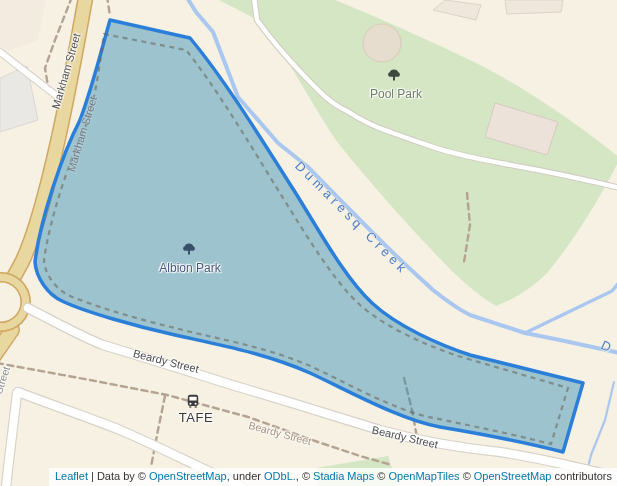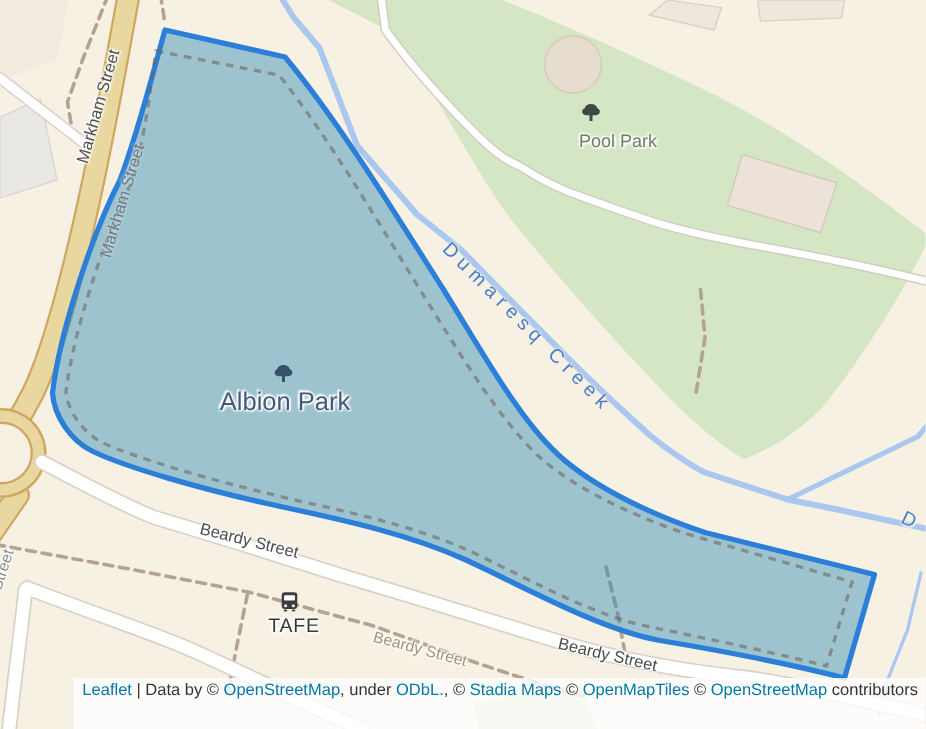--- a/index.html
+++ b/index.html
@@ -3,30 +3,30 @@
 <meta charset="utf-8">
 <style>
   html,body{margin:0;padding:0;}
   body{width:617px;height:486px;overflow:hidden;font-family:"Liberation Sans",sans-serif;}
   #map{position:relative;width:617px;height:486px;background:#f7f1e3;overflow:hidden;cursor:grab;}
   #vec{position:absolute;left:0;top:0;}
   .lbl{position:absolute;white-space:nowrap;pointer-events:none;
        text-shadow:0 0 2px #fff,0 0 2px #fff,0 0 3px #fff,1px 1px 1px #fff,-1px -1px 1px #fff;}
   .road-lbl{font-size:11px;color:#4d4d4d;}
   .park-lbl{font-size:12px;color:#6f7d62;}
-  .park-lbl-blue{font-size:17px;color:#46587a;}
+  .park-lbl-blue{font-size:12px;color:#46587a;}
   .path-lbl{font-size:11px;color:#6d7988;text-shadow:0 0 2px #c8dbe0,0 0 3px #c8dbe0;}
   .old-lbl{font-size:10.5px;color:#a8907a;}
   .edge-lbl{font-size:10.5px;color:#8a8a8a;}
   .water-lbl{font-size:13px;color:#4a7ecb;letter-spacing:4px;
        text-shadow:0 0 2px #f7f1e3,0 0 3px #f7f1e3,1px 1px 1px #f7f1e3;}
   .poi-lbl{font-size:13px;color:#383838;letter-spacing:0.5px;}
   .icon{position:absolute;pointer-events:none;line-height:0;}
   #attribution{position:absolute;right:0;bottom:0;background:rgba(255,255,255,0.8);
-       font-size:11px;line-height:15px;color:#333;padding:1px 5px 18px 6px;}
+       font-size:11px;line-height:15px;color:#333;padding:1px 5px 2px 6px;}
   #attribution .al{color:#0078a8;cursor:pointer;}
 </style>
 </head>
 <body>
 
 <div id="map">
 
 <svg id="vec" width="617" height="486" viewBox="0 0 617 486">
 
   <rect x="0" y="0" width="617" height="486" fill="#f7f1e3"></rect>
@@ -106,21 +106,21 @@
     <svg width="12" height="14" viewBox="0 0 12 14">
         <rect x="0.8" y="0.8" width="10.4" height="11.2" rx="2.2" fill="#3d3d3d"></rect>
         <rect x="2.4" y="2.8" width="7.2" height="3.6" rx="0.5" fill="#ffffff"></rect>
         <circle cx="3.4" cy="9.8" r="1.05" fill="#ffffff"></circle>
         <circle cx="8.6" cy="9.8" r="1.05" fill="#ffffff"></circle>
         <rect x="2.2" y="12.4" width="2.2" height="1.2" fill="#3d3d3d"></rect>
         <rect x="7.6" y="12.4" width="2.2" height="1.2" fill="#3d3d3d"></rect>
       </svg>
   </div>
 
-  <div class="lbl park-lbl" style="left:412px;top:94px;transform:translate(-50%,-50%);">Pool Park</div>
+  <div class="lbl park-lbl" style="left:396px;top:94px;transform:translate(-50%,-50%);">Pool Park</div>
 
   <div class="lbl park-lbl-blue" style="left:190px;top:268px;transform:translate(-50%,-50%);">Albion Park</div>
 
   <div class="lbl water-lbl" style="left:352px;top:218px;transform:translate(-50%,-50%) rotate(45deg);">Dumaresq Creek</div>
 
   <div class="lbl water-lbl" style="left:608px;top:347px;transform:translate(-50%,-50%) rotate(25deg);">D</div>
 
   <div class="lbl road-lbl" style="left:66px;top:71px;transform:translate(-50%,-50%) rotate(-74deg);">Markham Street</div>
 
   <div class="lbl path-lbl" style="left:82px;top:134px;transform:translate(-50%,-50%) rotate(-73deg);">Markham Street</div>

